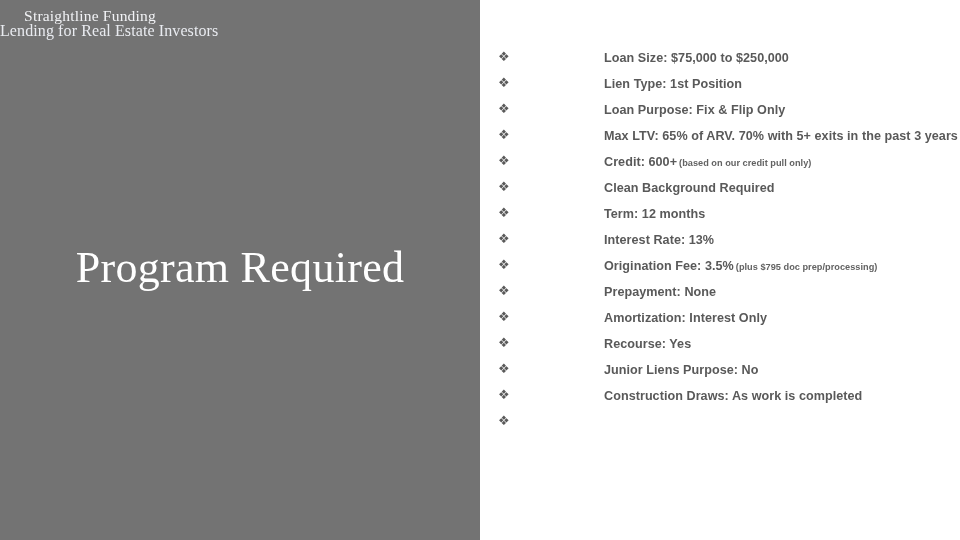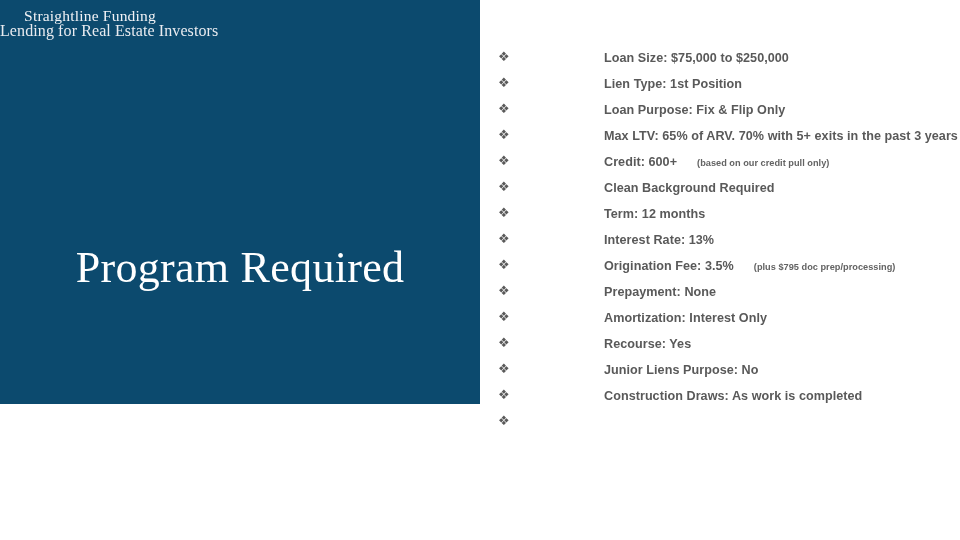--- a/index.html
+++ b/index.html
@@ -19,22 +19,22 @@
     height: 540px;
     background: #ffffff;
   }
 
   
   .left-panel {
     position: absolute;
     left: 0;
     top: 0;
     width: 480px;
-    height: 404px;
-    background: #0c4a6e;
+    height: 540px;
+    background: #737373;
   }
   .logo-block {
     position: absolute;
     left: 0;
     top: 7px;
     width: 180px;
     text-align: center;
     color: #ffffff;
   }
   .logo-name {
@@ -106,21 +106,21 @@
     font-weight: bold;
     color: #595959;
     letter-spacing: 0.05px;
     padding-left: 48px;
   }
   .bullet-note {
     font-size: 9.2px;
     font-weight: bold;
     color: #636363;
     letter-spacing: 0.02px;
-    margin-left: 20px;
+    margin-left: 2px;
   }
 </style>
 </head>
 <body>
 
 <div class="slide">
 
   <div class="left-panel">
 
     <div class="logo-block">

